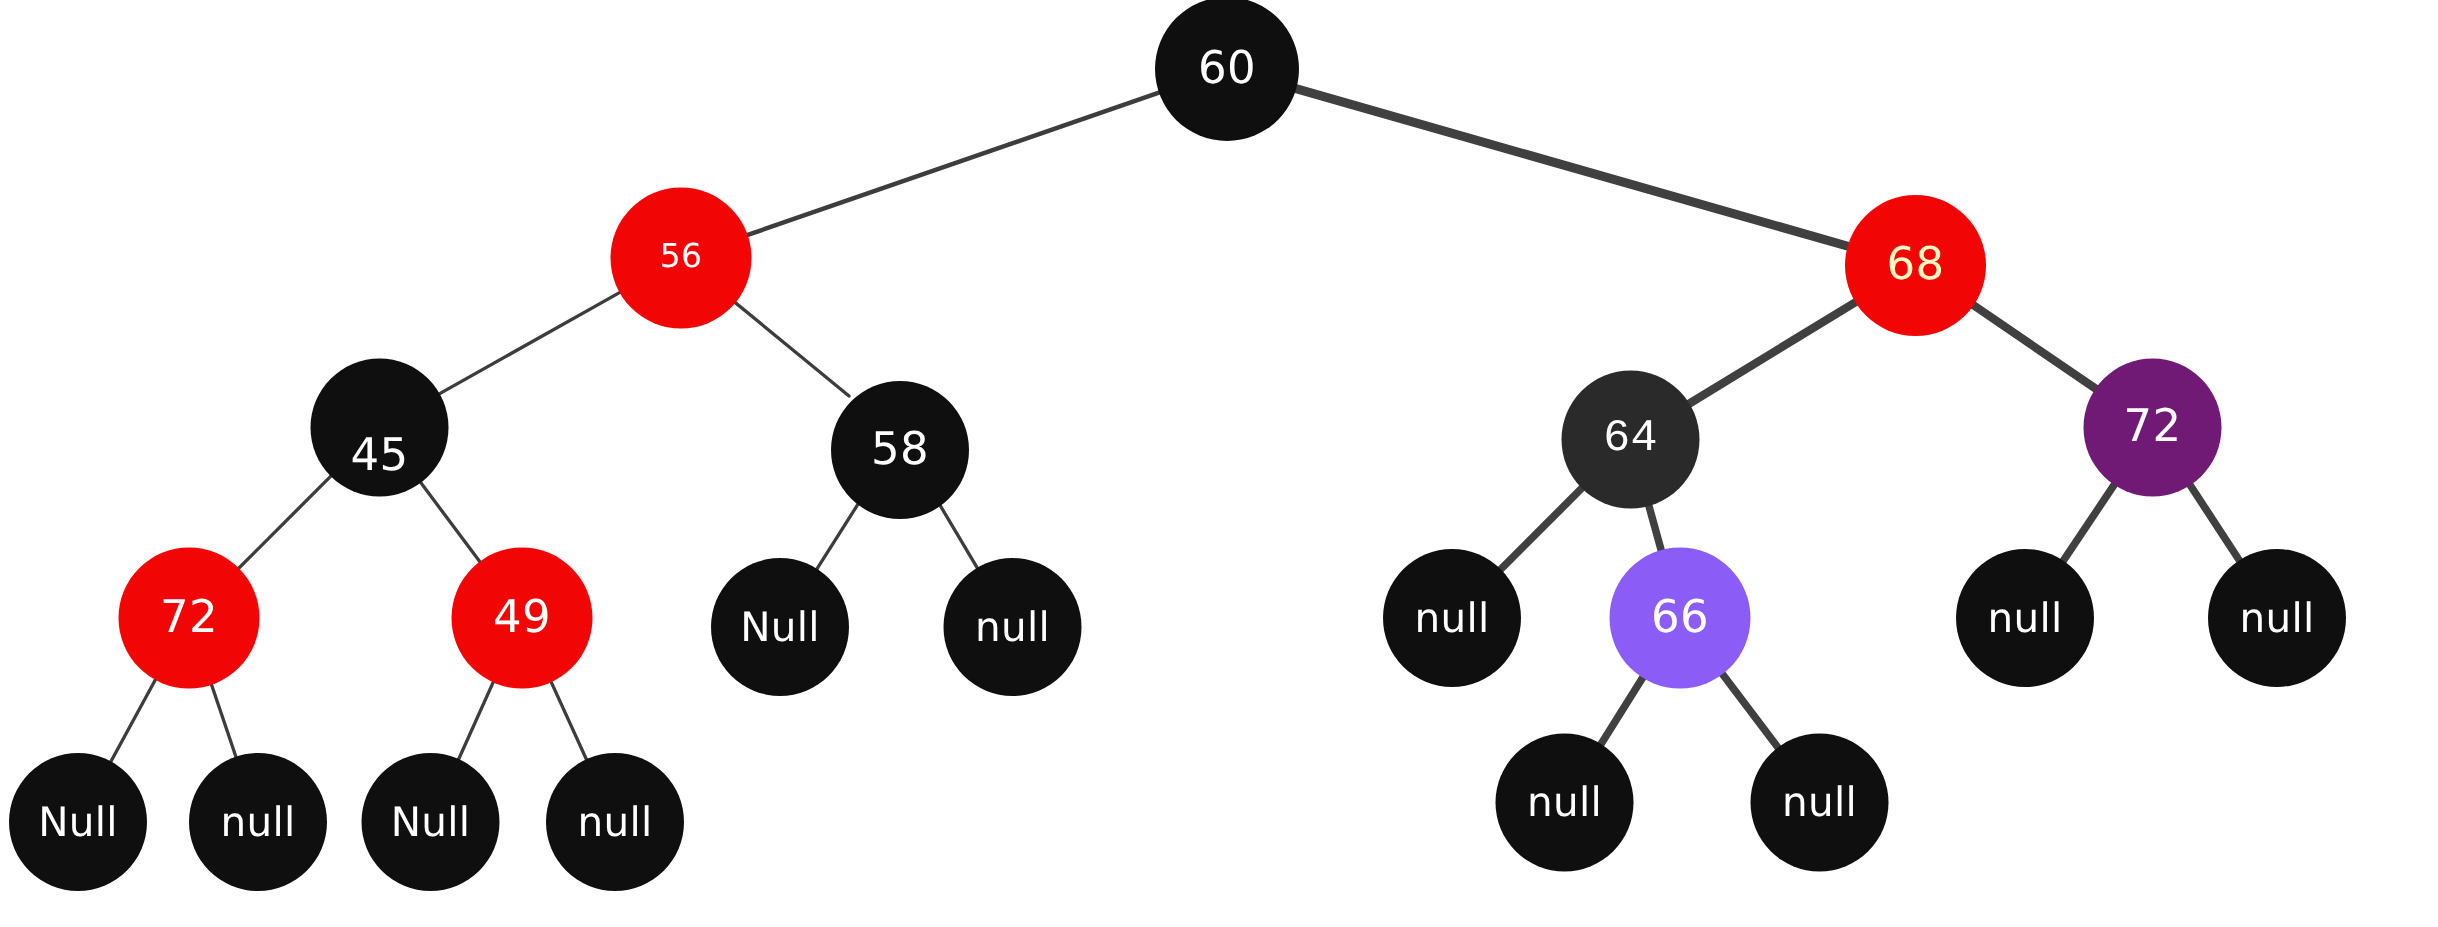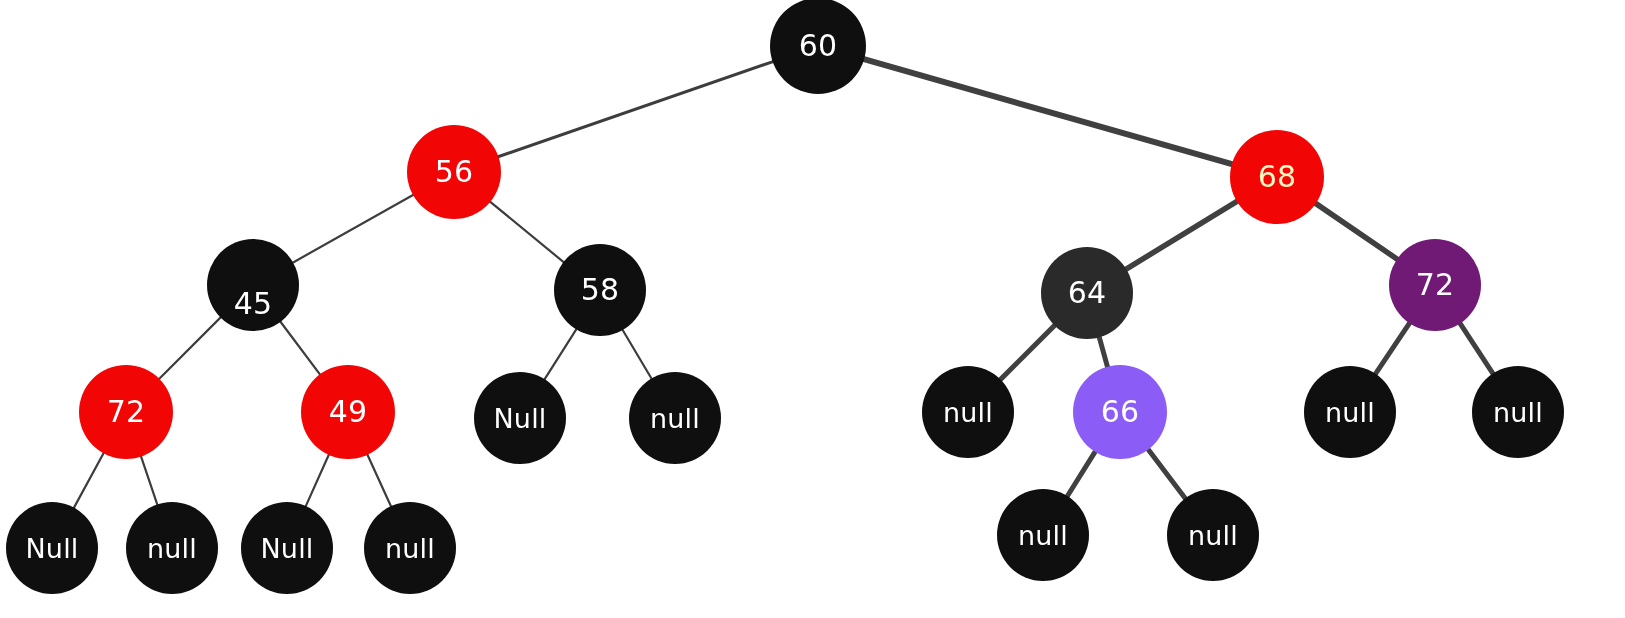--- a/index.html
+++ b/index.html
@@ -68,33 +68,33 @@
       <line x1="329.58381617654584" y1="453.0590327867175" x2="305.00693529404407" y2="507.8533901640984" stroke="#3d3d3d" stroke-width="2.2" stroke-linecap="round"></line>
       <line x1="366.6664881476735" y1="452.94584496909016" x2="391.7483227000526" y2="507.96406269688964" stroke="#3d3d3d" stroke-width="2.2" stroke-linecap="round"></line>
       <line x1="1096.1221797650264" y1="450.142492063659" x2="1066.3472020075296" y2="497.705118871089" stroke="#404040" stroke-width="5" stroke-linecap="round"></line>
       <line x1="1147.1398723692287" y1="447.8946699076894" x2="1186.4632359056432" y2="499.9029894235926" stroke="#404040" stroke-width="5" stroke-linecap="round"></line>
     </svg>
   <div id="node-layer">
       <div class="node" style="left: 770px; top: -2px; width: 96px; height: 96px; background: rgb(16, 15, 15);">
         <span class="node-label" style="font-size: 30px; color: rgb(255, 255, 255);">60</span>
       </div>
       <div class="node" style="left: 407px; top: 125px; width: 94px; height: 94px; background: rgb(242, 5, 5);">
-        <span class="node-label" style="font-size: 30px; color: rgb(255, 255, 255);">56</span>
+        <span class="node-label" style="font-size: 22px; color: rgb(255, 255, 255);">56</span>
       </div>
       <div class="node" style="left: 1230px; top: 130px; width: 94px; height: 94px; background: rgb(242, 5, 5);">
         <span class="node-label" style="font-size: 30px; color: #fef9c3;">68</span>
       </div>
       <div class="node" style="left: 207px; top: 239px; width: 92px; height: 92px; background: rgb(16, 15, 15);">
         <span class="node-label" style="font-size: 30px; color: rgb(255, 255, 255); margin-top: 37px;">45</span>
       </div>
-      <div class="node" style="left: 554px; top: 244px; width: 92px; height: 92px; background: rgb(16, 15, 15);">
+      <div class="node" style="left: 554px; top: 254px; width: 92px; height: 92px; background: rgb(16, 15, 15);">
         <span class="node-label" style="font-size: 30px; color: rgb(255, 255, 255);">58</span>
       </div>
       <div class="node" style="left: 1041px; top: 247px; width: 92px; height: 92px; background: rgb(42, 42, 42);">
-        <span class="node-label" style="font-size: 30px; color: rgb(255, 255, 255);">64</span>
+        <span class="node-label" style="font-size: 30px; color: rgb(255, 255, 255); font-family: Liberation Mono, monospace;">64</span>
       </div>
       <div class="node" style="left: 1389px; top: 239px; width: 92px; height: 92px; background: #701a75;">
         <span class="node-label" style="font-size: 30px; color: rgb(255, 255, 255);">72</span>
       </div>
       <div class="node" style="left: 79px; top: 365px; width: 94px; height: 94px; background: rgb(242, 5, 5);">
         <span class="node-label" style="font-size: 30px; color: rgb(255, 255, 255);">72</span>
       </div>
       <div class="node" style="left: 301px; top: 365px; width: 94px; height: 94px; background: rgb(242, 5, 5);">
         <span class="node-label" style="font-size: 30px; color: rgb(255, 255, 255);">49</span>
       </div>

